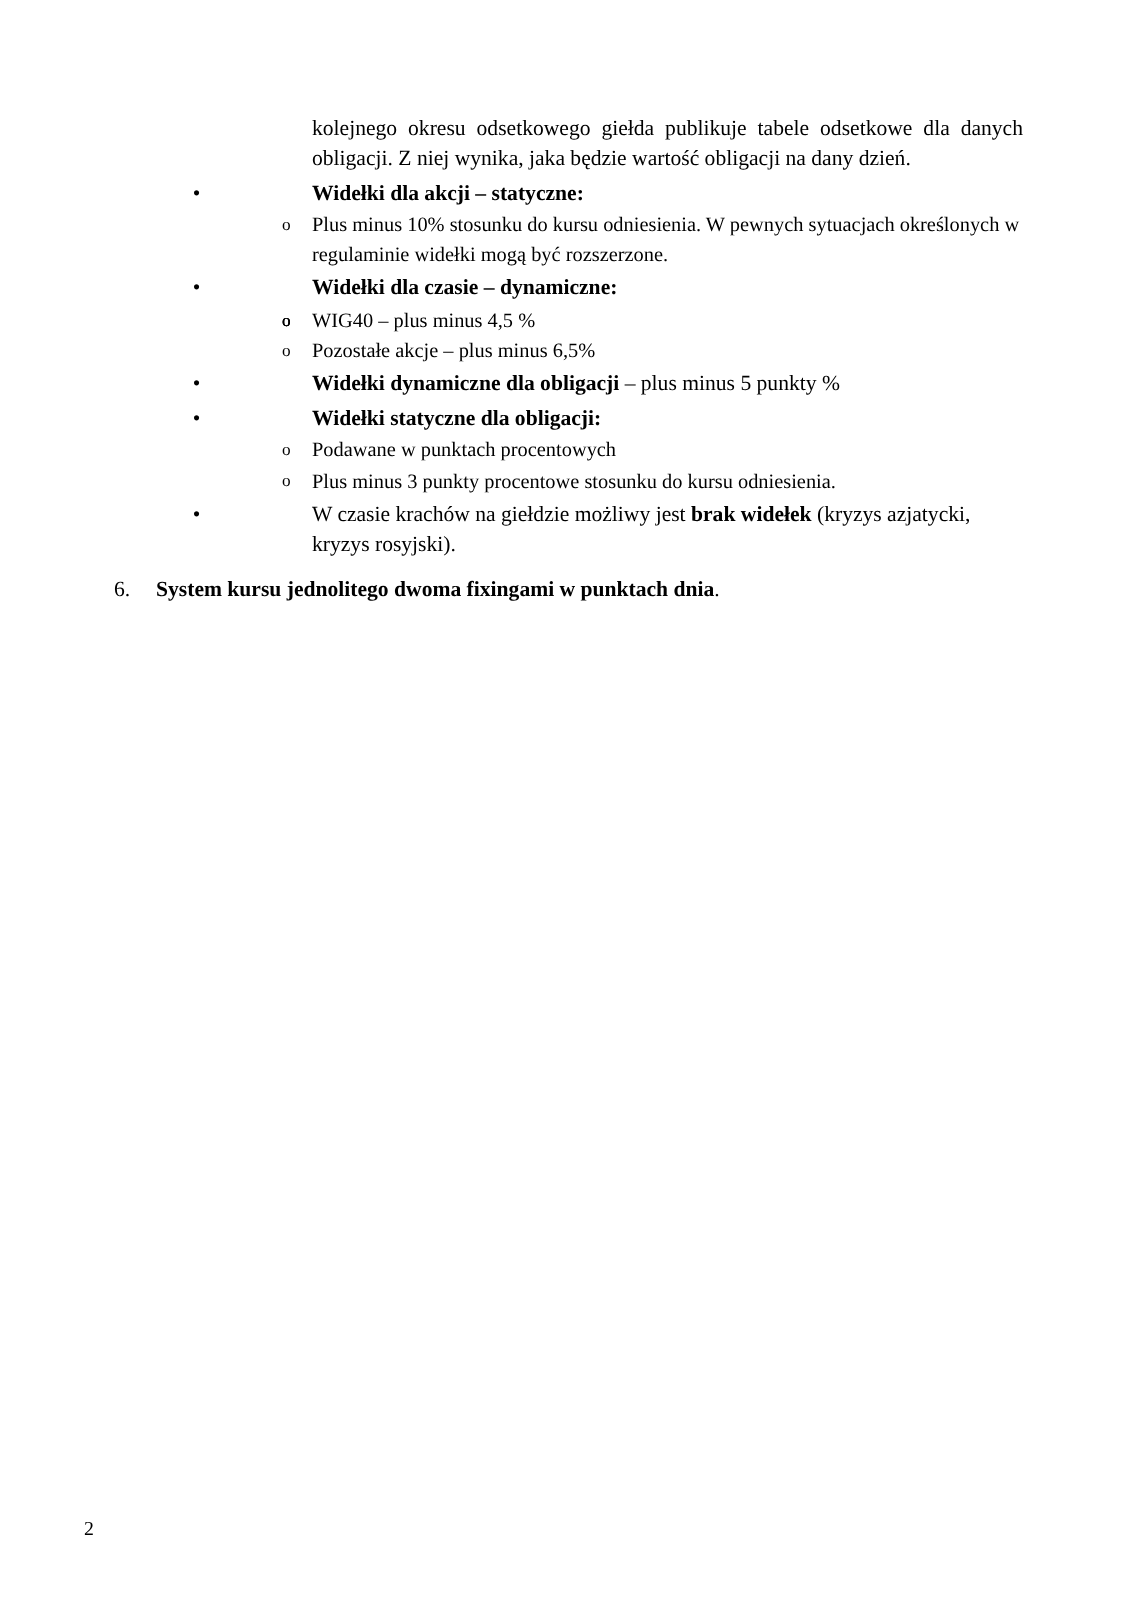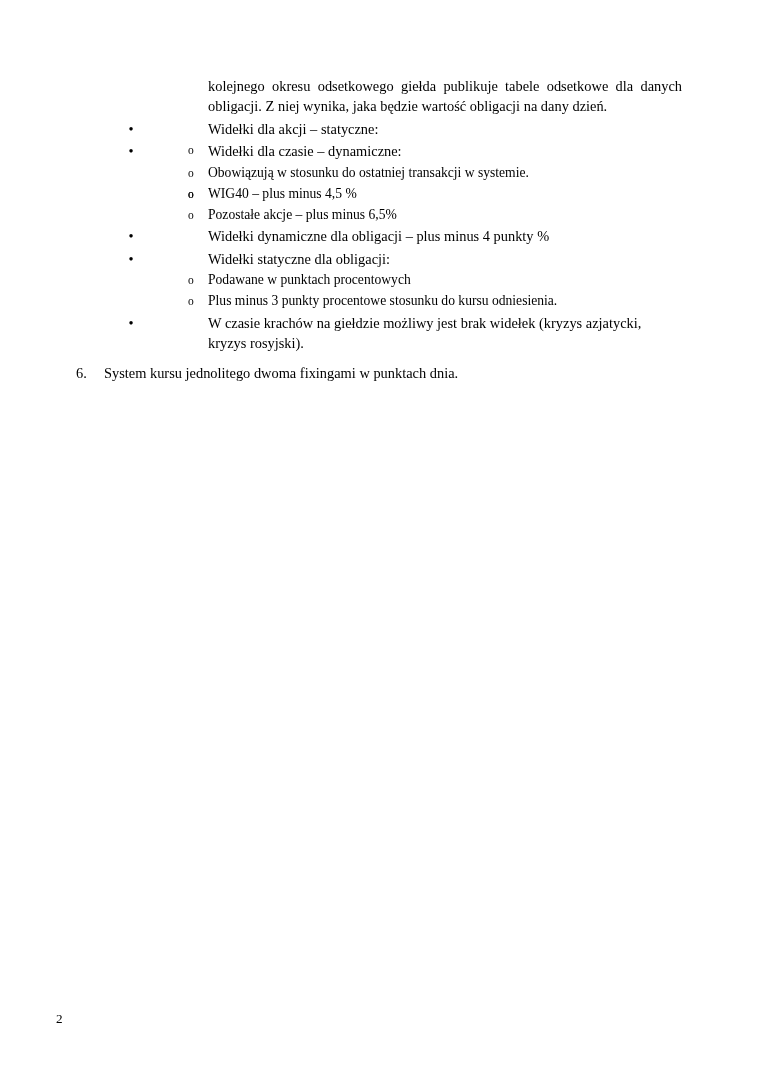--- a/index.html
+++ b/index.html
@@ -94,21 +94,21 @@
     line-height: 1.42;
     margin-top: 9px;
   }
   ol.numbered > li.numitem > .marker {
     position: absolute;
     left: 76px;
     top: 0;
     font-size: 14.4px;
     line-height: 1.42;
   }
-  b, .b { font-weight: normal; }
+  b, .b { font-weight: bold; }
   .page-number {
     position: absolute;
     left: 56px;
     top: 1012px;
     font-size: 13.2px;
     line-height: 1;
     font-family: "Liberation Serif", serif;
   }
 </style>
 </head>
@@ -121,48 +121,48 @@
 
     <ul class="level1">
 
       <li class="bullet">
         <span class="marker">•</span>
         <b>Widełki dla akcji – statyczne:</b><span></span>
       </li>
       <ul class="level2">
         <li class="sub">
           <span class="marker">o</span>
+          <span>Plus minus 10% stosunku do kursu odniesienia. W pewnych sytuacjach określonych w regulaminie widełki mogą być rozszerzone.</span>
         </li>
       </ul>
 
       <li class="bullet">
         <span class="marker">•</span>
         <b>Widełki dla czasie – dynamiczne:</b><span></span>
       </li>
       <ul class="level2">
         <li class="sub">
           <span class="marker">o</span>
-          <span>Obowiązują w stosunku do ostatniej transakcji w systemie.</span>
         </li>
         <li class="sub">
           <span class="marker">o</span>
         </li>
         <li class="sub">
           <span class="marker">o</span>
           <span>WIG40 – plus minus 4,5 %</span>
         </li>
         <li class="sub">
           <span class="marker">o</span>
           <span>Pozostałe akcje – plus minus 6,5%</span>
         </li>
       </ul>
 
       <li class="bullet">
         <span class="marker">•</span>
-        <b>Widełki dynamiczne dla obligacji</b><span> – plus minus 4 punkty %</span>
+        <b>Widełki dynamiczne dla obligacji</b><span> – plus minus 5 punkty %</span>
       </li>
 
       <li class="bullet">
         <span class="marker">•</span>
         <b>Widełki statyczne dla obligacji:</b><span></span>
       </li>
       <ul class="level2">
         <li class="sub">
           <span class="marker">o</span>
           <span>Podawane w punktach procentowych</span>

